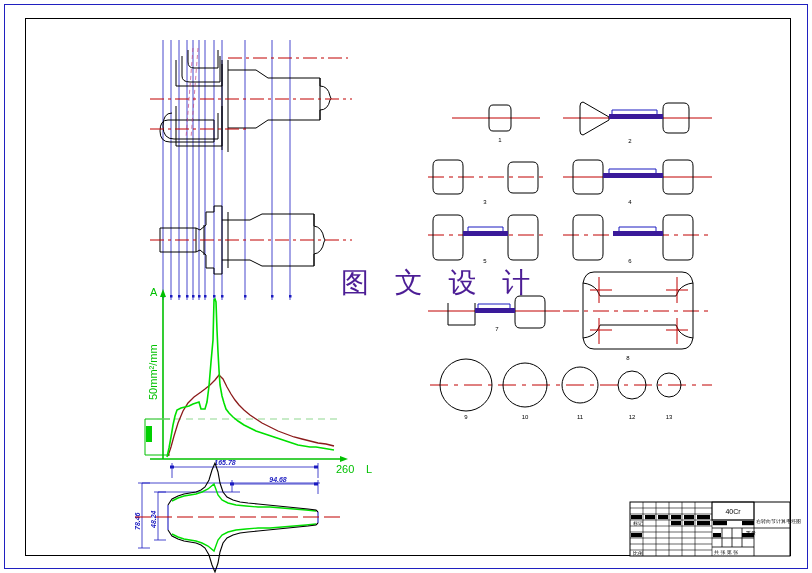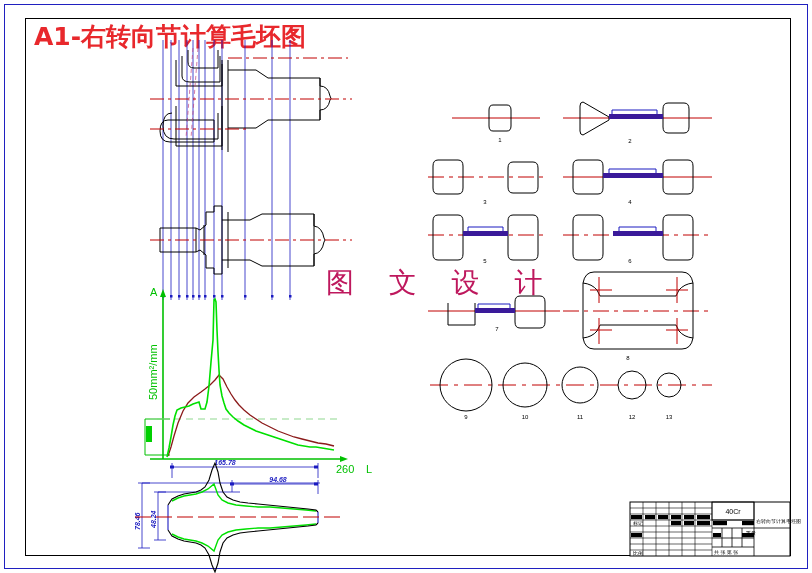--- a/index.html
+++ b/index.html
@@ -6,40 +6,39 @@
   body{width:812px;height:573px;position:relative;overflow:hidden;
        font-family:"Liberation Sans","DejaVu Sans",sans-serif;}
   .sheet{position:absolute;inset:0;background:#ffffff;}
   .outer-border{position:absolute;left:4px;top:4px;width:804px;height:565px;
        border:1.5px solid #2020c0;box-sizing:border-box;}
   .inner-frame{position:absolute;left:25px;top:18px;width:766px;height:538px;
        border:1.5px solid #000000;box-sizing:border-box;}
   .title-text{position:absolute;left:34px;top:20px;font-size:25px;font-weight:bold;
        color:#e8282c;letter-spacing:0px;font-family:"DejaVu Sans",sans-serif;
        white-space:nowrap;}
-  .watermark{position:absolute;left:326px;top:264px;font-size:28px;color:#be185d;
-       letter-spacing:9px;font-family:Liberation Mono, monospace;white-space:nowrap;}
+  .watermark{position:absolute;left:341px;top:264px;font-size:28px;color:#4c1d95;
+       letter-spacing:9px;font-family:Liberation Sans, sans-serif;white-space:nowrap;}
   svg.layer{position:absolute;left:0;top:0;width:812px;height:573px;
        pointer-events:none;}
   .lbl{font-size:6px;fill:#000;font-family:"Liberation Sans",sans-serif;}
   .glbl{font-size:11px;fill:#00c000;font-family:"Liberation Sans",sans-serif;}
   .dlbl{font-size:7px;fill:#1a1ac0;font-family:"Liberation Sans",sans-serif;
        font-style:italic;font-weight:bold;}
   .tb-txt{font-size:5px;fill:#000;font-family:"Liberation Sans",sans-serif;}
   .mat-txt{font-size:7px;fill:#000;font-family:"Liberation Sans",sans-serif;}
 </style>
 </head>
 <body>
 
 <div class="sheet">
 
   <div class="outer-border"></div>
   <div class="inner-frame"></div>
 
-  <div class="title-text">A1-右转向节计算毛坯图</div>
 
   <div class="watermark">图 文 设 计</div>
 
   <svg class="layer" viewBox="0 0 812 573">
 
     <g stroke="#1a1ac0" stroke-width="0.8" fill="none">
       <line x1="163" y1="40" x2="163" y2="300"></line>
       <line x1="171" y1="40" x2="171" y2="300"></line>
       <line x1="179" y1="40" x2="179" y2="300"></line>
       <line x1="187" y1="40" x2="187" y2="300"></line>

